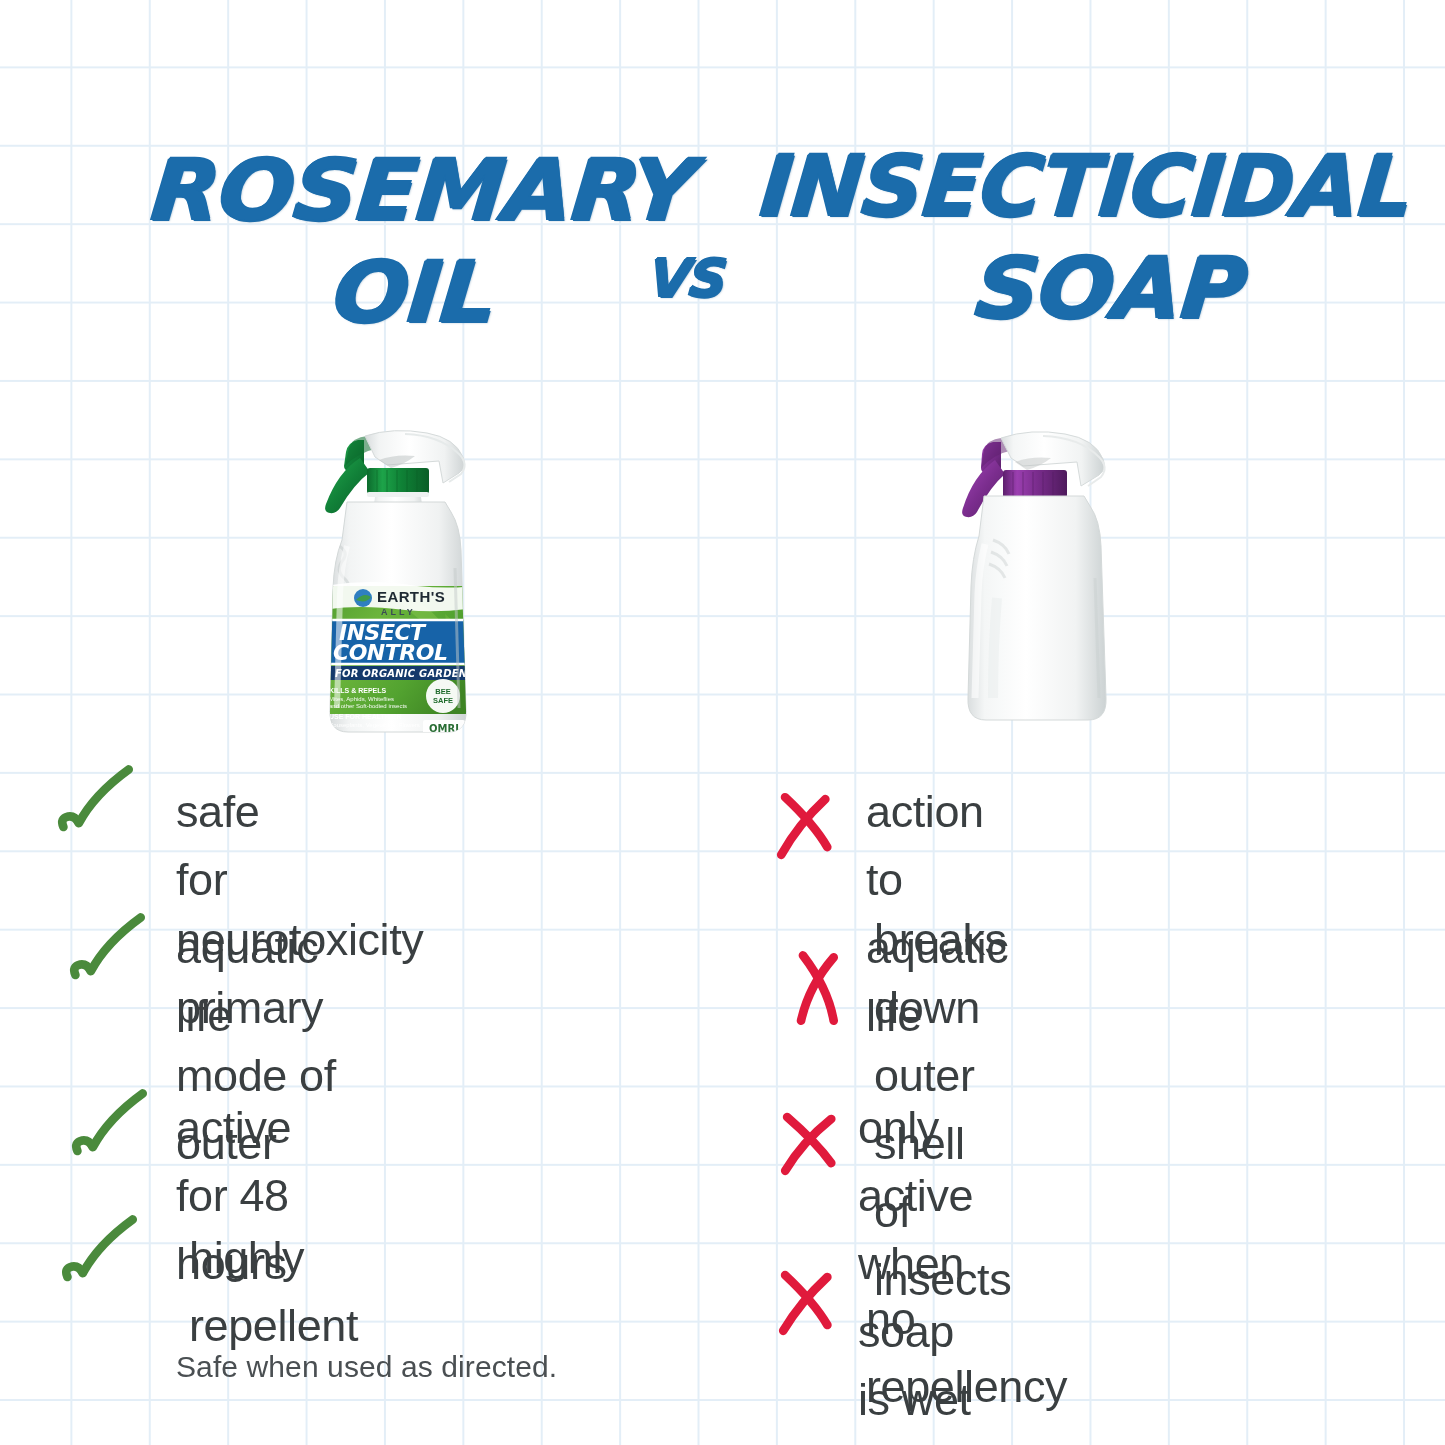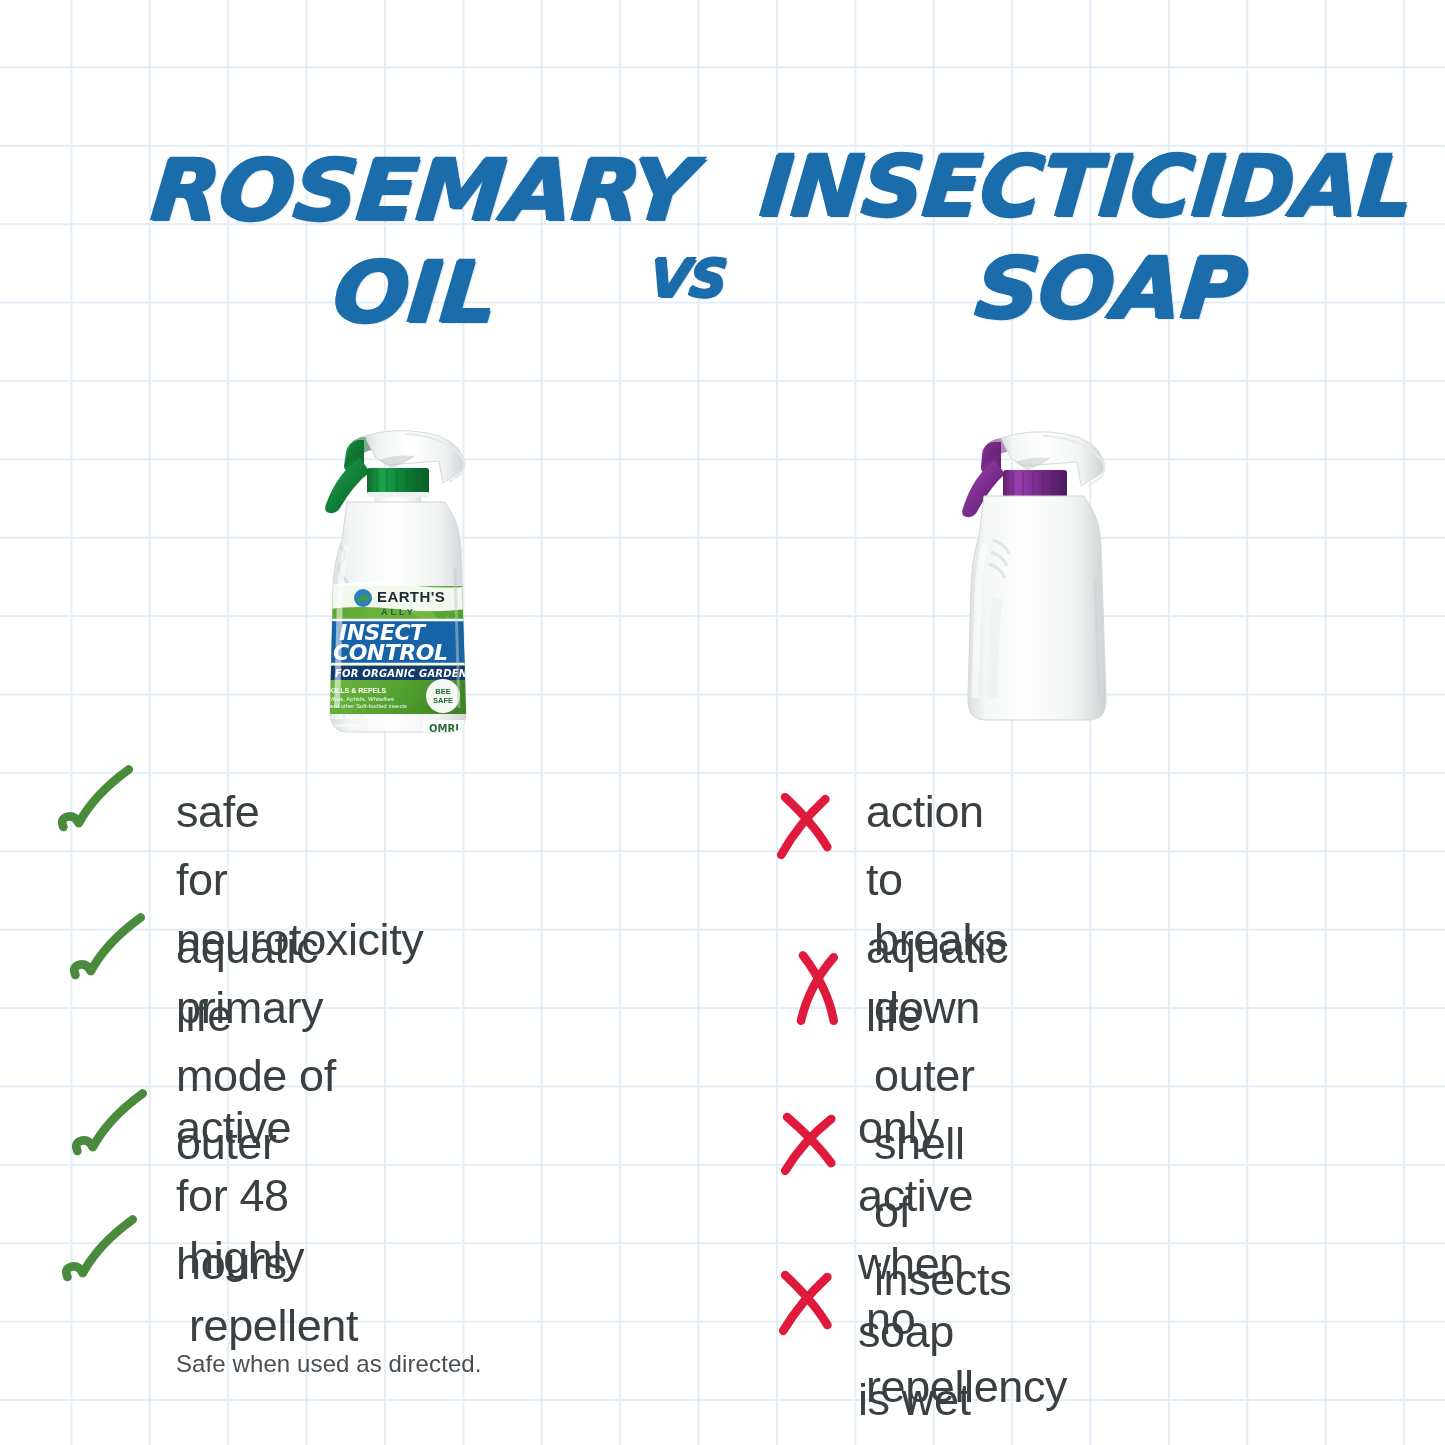--- a/index.html
+++ b/index.html
@@ -164,21 +164,21 @@
   #r-row3 .mark    { left: 16px;  top: 482px; }
   #r-row3 .row-text{ left: 118px; top: 502px; margin-top: 11px; }
 
   
   #footnote {
     position: absolute;
     left: 176px;
     top: 1350px;
     color: #4a4f52;
     font-family: "Liberation Sans", sans-serif;
-    font-size: 24px;
+    font-size: 30px;
     letter-spacing: 0.1px;
     white-space: nowrap;
   }
 </style>
 </head>
 <body>
 
 <div id="infographic">
 
   <div class="title-area">

